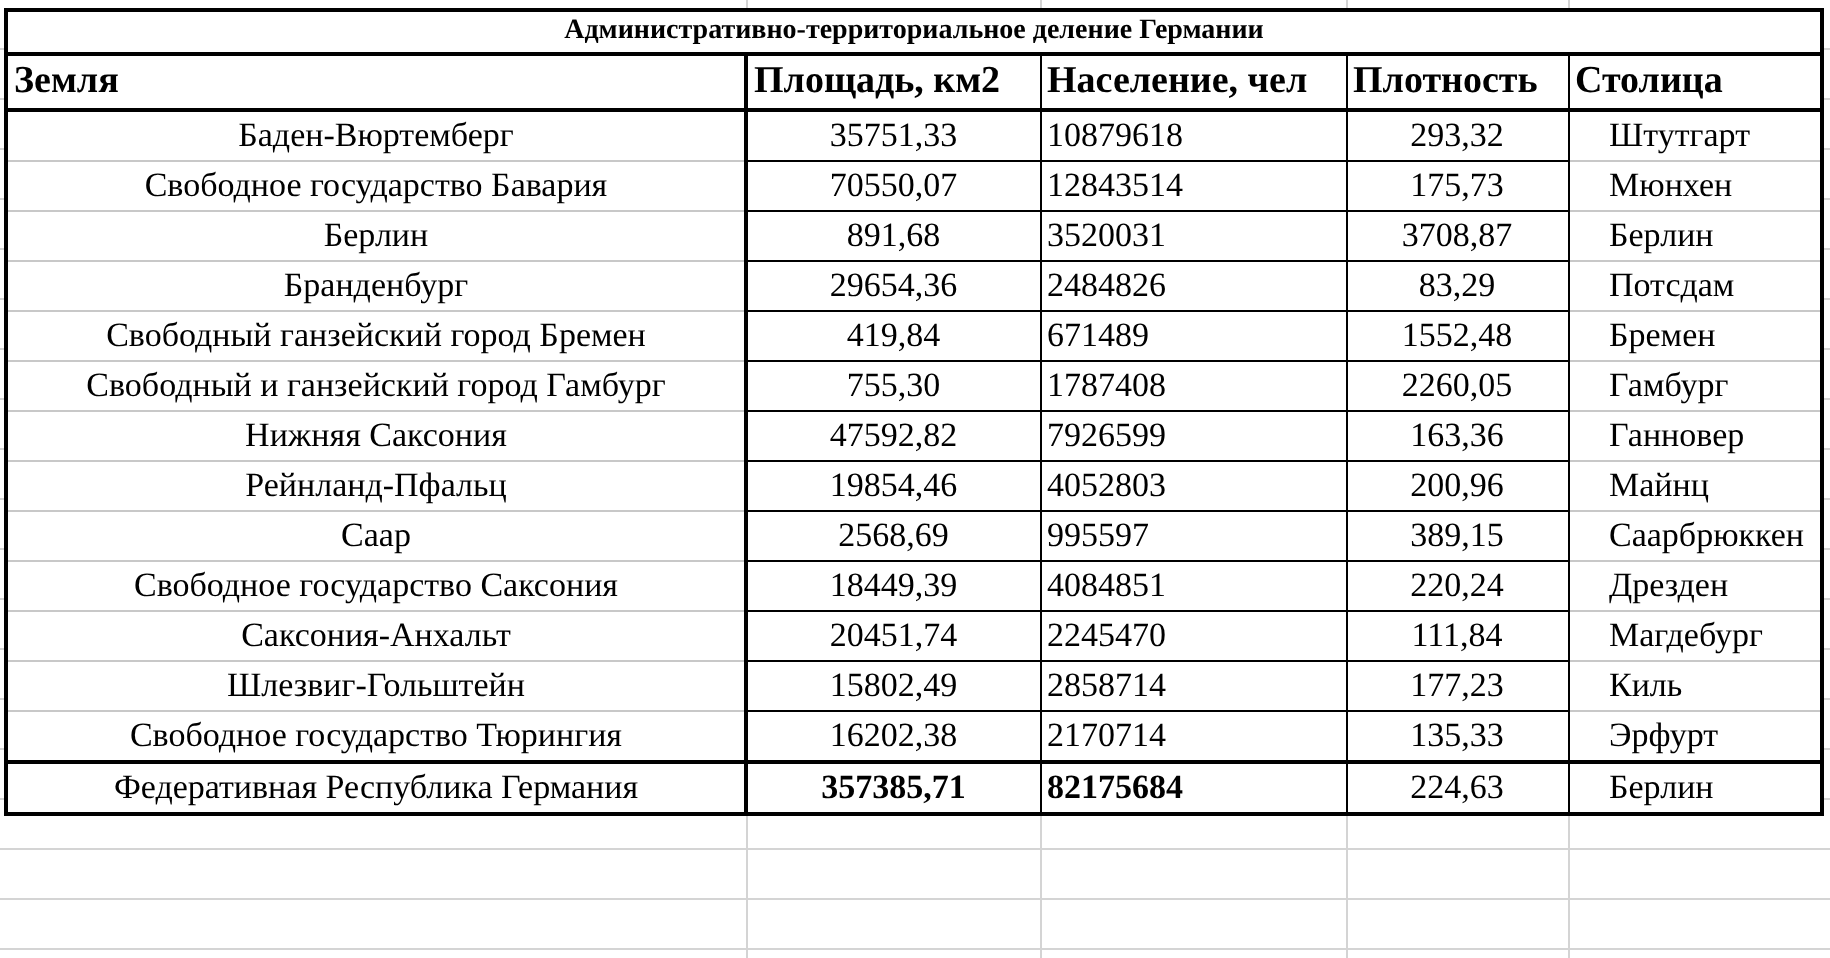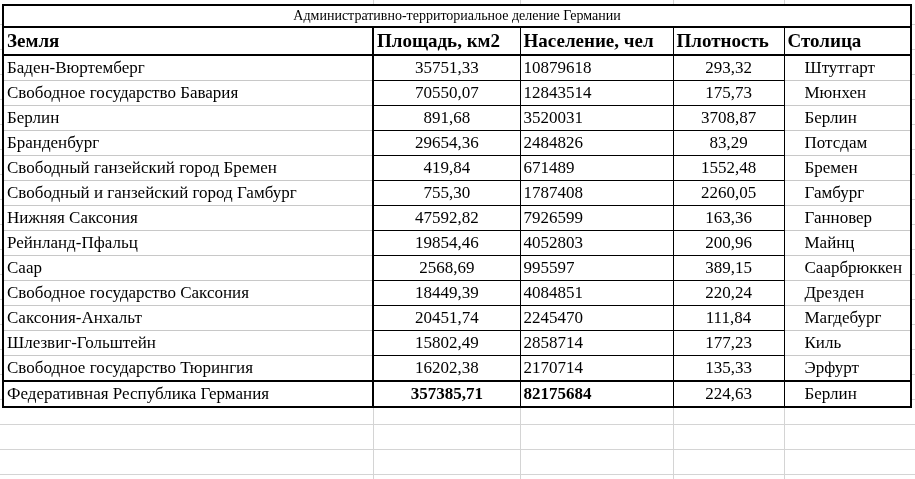--- a/index.html
+++ b/index.html
@@ -14,25 +14,25 @@
   .vl { position: absolute; top: 0; width: 1px; height: 479px; background: #d4d4d4; }
   table.t {
     position: absolute; left: 2px; top: 4px;
     border-collapse: collapse; table-layout: fixed;
     background: #fff;
   }
   table.t td, table.t th {
     border: 1px solid #000; padding: 0 3px; height: 24px;
     white-space: nowrap; overflow: hidden; font-size: 17px; line-height: 24px;
   }
-  table.t tr.title td { height: 20px; line-height: 20px; font-size: 14px; font-weight: normal; text-align: center;
+  table.t tr.title td { height: 20px; line-height: 20px; font-size: 14px; font-weight: bold; text-align: center;
     border: 2px solid #000; }
   table.t tr.head th { font-size: 19px; font-weight: bold; text-align: left; height: 26px; line-height: 26px;
     border-top: 2px solid #000; border-bottom: 2px solid #000; }
-  table.t td.c0 { border-left: 2px solid #000; text-align: left; margin-left: 24px; }
+  table.t td.c0 { border-left: 2px solid #000; text-align: center; margin-left: 24px; }
   table.t td.c1 { border-left: 2px solid #000; text-align: center; }
   table.t td.c2 { text-align: left; }
   table.t td.c3 { text-align: center; }
   table.t td.c4 { text-align: left; border-right: 2px solid #000; border-top-color: #c8c8c8; border-bottom-color: #c8c8c8; padding-left: 20px; }
   table.t td.c0 { border-top-color: #c8c8c8; border-bottom-color: #c8c8c8; }
   table.t th.h0 { border-left: 2px solid #000; }
   table.t th.h1 { border-left: 2px solid #000; }
   table.t th.h4 { border-right: 2px solid #000; }
   table.t tr.total td { border-top: 2px solid #000; border-bottom: 2px solid #000; }
   table.t tr.total td.c1, table.t tr.total td.c2 { font-weight: bold; }

